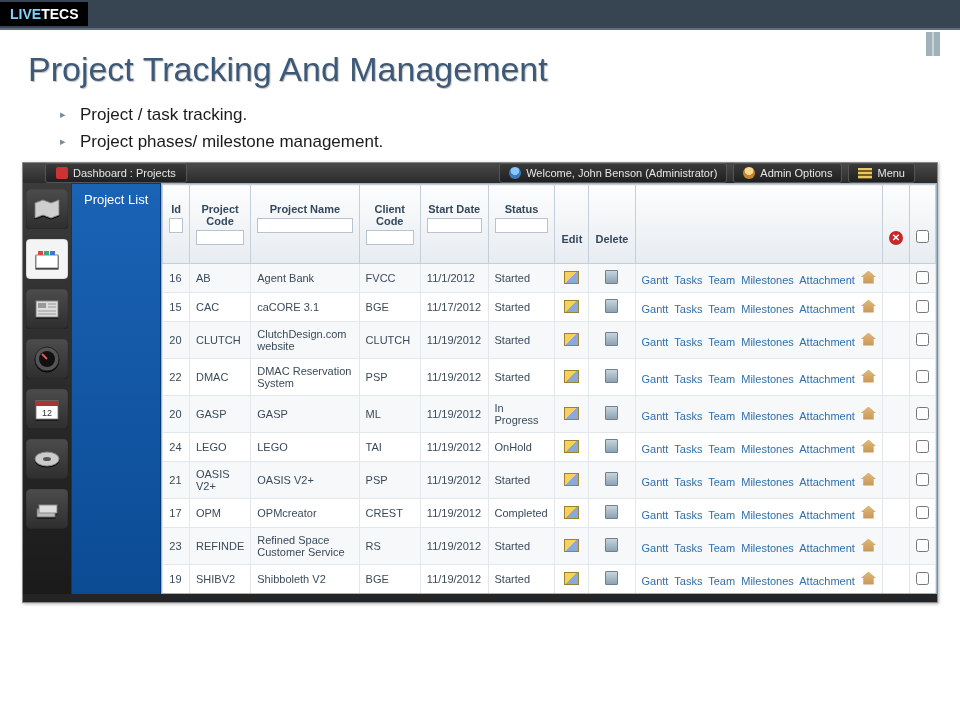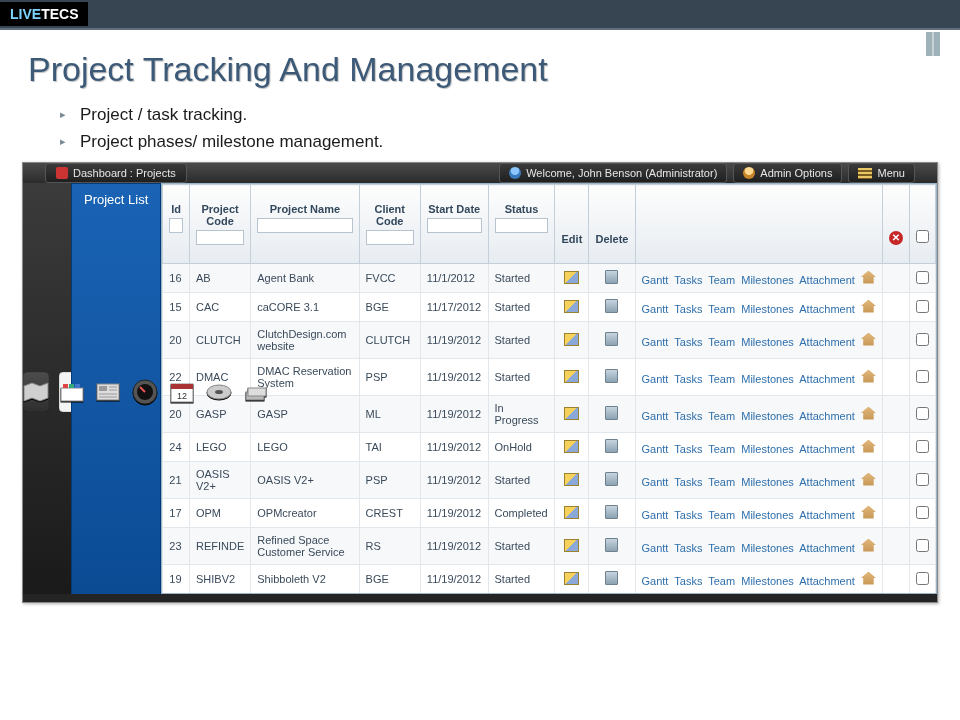--- a/index.html
+++ b/index.html
@@ -15,21 +15,21 @@
 .app-frame{margin:6px 22px 0 22px;border:1px solid #888;height:441px;background:#242424;position:relative;overflow:hidden;box-shadow:1px 1px 3px rgba(0,0,0,.3)}
 .app-topbar{background:linear-gradient(#4a4a4a,#2b2b2b);height:20px;display:flex;align-items:center;padding:0 22px;gap:6px;color:#e6e6e6;font-size:11px}
 .crumb{background:linear-gradient(#3a3a3a,#1f1f1f);border:1px solid #555;border-radius:3px;padding:3px 10px;display:flex;align-items:center;gap:5px}
 .crumb .ci{width:12px;height:12px;background:#c33;border-radius:2px;display:inline-block}
 .topbar-spacer{flex:1}
 .tb-btn{background:linear-gradient(#3a3a3a,#1f1f1f);border:1px solid #555;border-radius:3px;padding:3px 9px;display:flex;align-items:flex-end;gap:5px;cursor:pointer}
 .tb-btn .user{width:12px;height:12px;background:radial-gradient(circle at 50% 30%,#8cc6ff 40%,#3a7bbd 45%);border-radius:50%}
 .tb-btn .admin{width:12px;height:12px;background:radial-gradient(circle at 50% 30%,#ffd890 40%,#c8852a 45%);border-radius:50%}
 .tb-btn .menu{width:14px;height:11px;background:repeating-linear-gradient(#e8c766 0 2px,#7a5c1f 2px 4px)}
 .app-body{display:flex;height:calc(100% - 28px)}
-.sidenav{width:48px;background:linear-gradient(#3b3b3b,#1a1a1a);display:flex;flex-direction:row;align-items:center;padding-top:6px;gap:10px}
+.sidenav{width:48px;background:linear-gradient(#3b3b3b,#1a1a1a);display:flex;flex-direction:column;align-items:center;padding-top:6px;gap:10px}
 .nav-ic{width:42px;height:40px;border-radius:4px;background:linear-gradient(#4c4c4c,#2e2e2e);display:flex;align-items:center;justify-content:center;cursor:pointer;box-shadow:inset 0 0 1px #000}
 .nav-ic.active{background:#f4f4f4}
 .nav-ic svg,.nav-ic span{filter:drop-shadow(0 1px 0 #000)}
 .content{flex:1;background:#eee;display:flex;flex-direction:row}
 .panel-title{background:linear-gradient(#1a63b5,#0b4b94);color:#fff;font-size:13px;padding:8px 12px;border:1px solid #003a7a;border-bottom:none}
 .grid-wrap{flex:1;overflow:auto;border:1px solid #9db4c7;background:#fff}
 table{border-collapse:collapse;width:100%;font-size:11px;color:#3a4a5a}
 th{background:linear-gradient(#fdfdfd,#e7ecf1);border:1px solid #c4cfd9;padding:18px 6px;vertical-align:top;text-align:center;font-weight:600;color:#33485c}
 th .filter{width:100%;height:15px;border:1px solid #b7c3ce;margin-top:3px;background:#fff}
 td{border:1px solid #e2e7ec;padding:6px 6px;vertical-align:middle}

